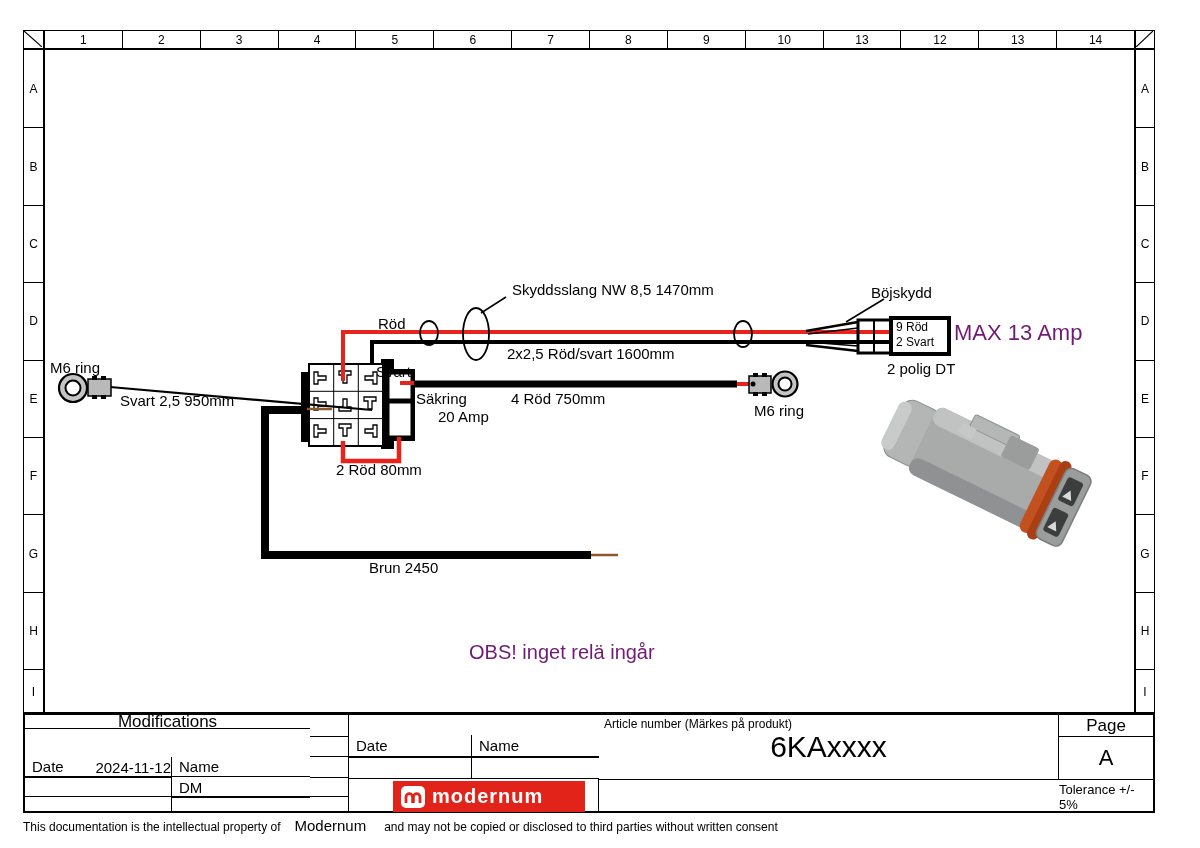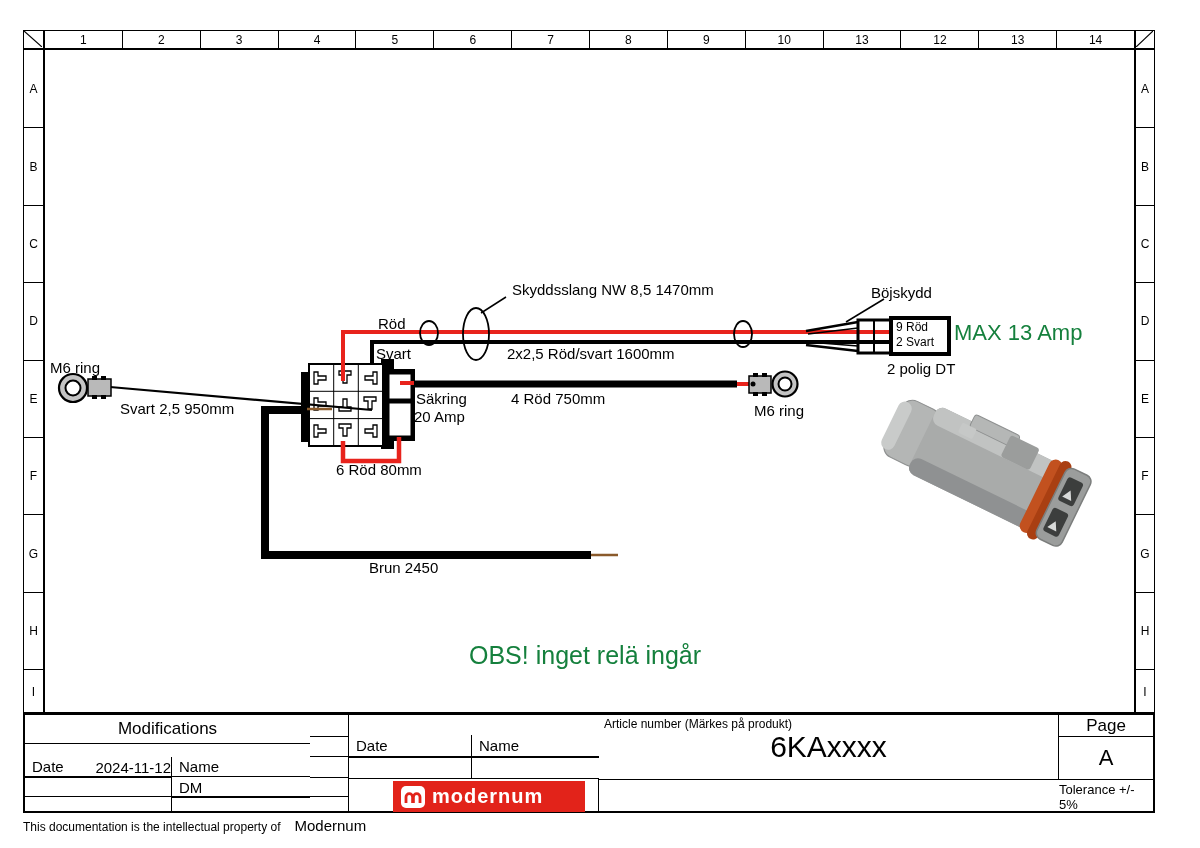--- a/index.html
+++ b/index.html
@@ -15,23 +15,23 @@
   .band.v .cell{flex:none;height:77.4px;}
   .band.v .cell.short{height:44.5px;}
   .band.v .cell + .cell{border-top:1px solid #000;}
   .corner{position:absolute;box-sizing:border-box;border:1.5px solid #000;}
   .corner svg{display:block;}
   .innerframe{position:absolute;left:44px;top:49px;width:1091px;height:664px;
               box-sizing:border-box;border:1.5px solid #000;}
   
   .lbl{position:absolute;font-size:15px;line-height:1.15;white-space:nowrap;}
   .lbl.small{font-size:12px;}
-  .lbl.red{color:#15803d;}
+  .lbl.red{color:#701a75;}
   .lbl.big{font-size:22px;}
-  .lbl.obs{font-size:25px;}
+  .lbl.obs{font-size:20px;}
   .diagram-svg{position:absolute;left:0;top:0;}
   
   .tblock{position:absolute;left:23px;top:713px;width:1132px;height:100px;
           box-sizing:border-box;border:2px solid #000;}
   .tc{position:absolute;box-sizing:border-box;font-size:15px;}
   .bb{border-bottom:1.5px solid #000;}
   .br{border-right:1.5px solid #000;}
   .tc.center{display:flex;align-items:center;justify-content:center;}
   .tc.left{display:flex;align-items:center;padding-left:7px;margin-top:20px;}
   .tc.rightal{display:flex;align-items:center;justify-content:flex-end;}
@@ -198,41 +198,41 @@
       <rect x="1050" y="426" width="12" height="86" rx="6" fill="#a93f12"></rect>
       <rect x="1058" y="430" width="28" height="78" rx="7" fill="#9b9d9c" stroke="#7c7e7d" stroke-width="1.5"></rect>
       <rect x="1063" y="439" width="17" height="26" rx="3" fill="#3c3e3d"></rect>
       <rect x="1063" y="473" width="17" height="26" rx="3" fill="#3c3e3d"></rect>
       <path d="M1066,460 l5,-9 l5,9 z" fill="#d8dad9"></path>
       <path d="M1066,494 l5,-9 l5,9 z" fill="#d8dad9"></path>
     </g>
   </svg>
 
   <div class="lbl" style="left:50px;top:359px;">M6 ring</div>
-  <div class="lbl" style="left:120px;top:400px;text-align:center;">Svart 2,5 950mm</div>
+  <div class="lbl" style="left:120px;top:392px;text-align:center;">Svart 2,5 950mm</div>
   <div class="lbl" style="left:378px;top:315px;">Röd</div>
-  <div class="lbl" style="left:376px;top:345px;">Svart</div>
+  <div class="lbl" style="left:376px;top:363px;">Svart</div>
   <div class="lbl" style="left:512px;top:281px;">Skyddsslang NW 8,5 1470mm</div>
   <div class="lbl" style="left:507px;top:345px;">2x2,5 Röd/svart 1600mm</div>
   <div class="lbl" style="left:416px;top:390px;">Säkring</div>
-  <div class="lbl" style="left:414px;top:408px;">20 Amp</div>
+  <div class="lbl" style="left:438px;top:408px;">20 Amp</div>
   <div class="lbl" style="left:511px;top:390px;">4 Röd 750mm</div>
-  <div class="lbl" style="left:336px;top:461px;">6 Röd 80mm</div>
+  <div class="lbl" style="left:336px;top:461px;">2 Röd 80mm</div>
   <div class="lbl" style="left:754px;top:402px;">M6 ring</div>
   <div class="lbl" style="left:871px;top:284px;">Böjskydd</div>
   <div class="lbl small" style="left:896px;top:321px;">9 Röd</div>
   <div class="lbl small" style="left:896px;top:336px;">2 Svart</div>
   <div class="lbl red big" style="left:954px;top:320px;">MAX 13 Amp</div>
   <div class="lbl" style="left:887px;top:360px;">2 polig DT</div>
   <div class="lbl" style="left:369px;top:559px;">Brun 2450</div>
   <div class="lbl red obs" style="left:469px;top:641px;">OBS! inget relä ingår</div>
 
   <div class="tblock">
 
-    <div class="tc center hdr17 bb" style="left:0;top:0;width:285px;height:29px;">Modifications</div>
+    <div class="tc center hdr17 bb" style="left:0;top:0;width:285px;height:14px;">Modifications</div>
     <div class="tc left bb br" style="left:0;top:22px;width:147px;height:20px;">Date</div>
     <div class="tc left bb" style="left:147px;top:22px;width:138px;height:20px;">Name</div>
     <div class="tc rightal bb br" style="left:0;top:42px;width:147px;height:21px;">2024-11-12</div>
     <div class="tc left bb" style="left:147px;top:42px;width:138px;height:21px;">DM</div>
     <div class="tc bb br" style="left:0;top:63px;width:147px;height:19px;"></div>
     <div class="tc bb" style="left:147px;top:63px;width:138px;height:19px;"></div>
     <div class="tc br" style="left:0;top:82px;width:147px;height:16px;"></div>
     <div class="tc" style="left:147px;top:82px;width:138px;height:16px;"></div>
     <div class="tc br" style="left:285px;top:0;width:39px;height:98px;"></div>
     <div class="tc bb" style="left:285px;top:0;width:39px;height:22px;"></div>
@@ -263,15 +263,16 @@
     </div>
 
     <div class="tc center hdr17 bb" style="left:1034px;top:0;width:94px;height:22px;">Page</div>
     <div class="tc center bb" style="left:1034px;top:22px;width:94px;height:43px;font-size:22px;">A</div>
     <div class="tc center" style="left:1034px;top:65px;width:94px;height:33px;font-size:13px;">Tolerance +/- 5%</div>
   </div>
 
   <div class="footer">
     <span>This documentation is the intellectual property of</span>
     <span class="company">Modernum</span>
+    <span>and may not be copied or disclosed to third parties without written consent</span>
   </div>
 
 </div>
 
 </body></html>

